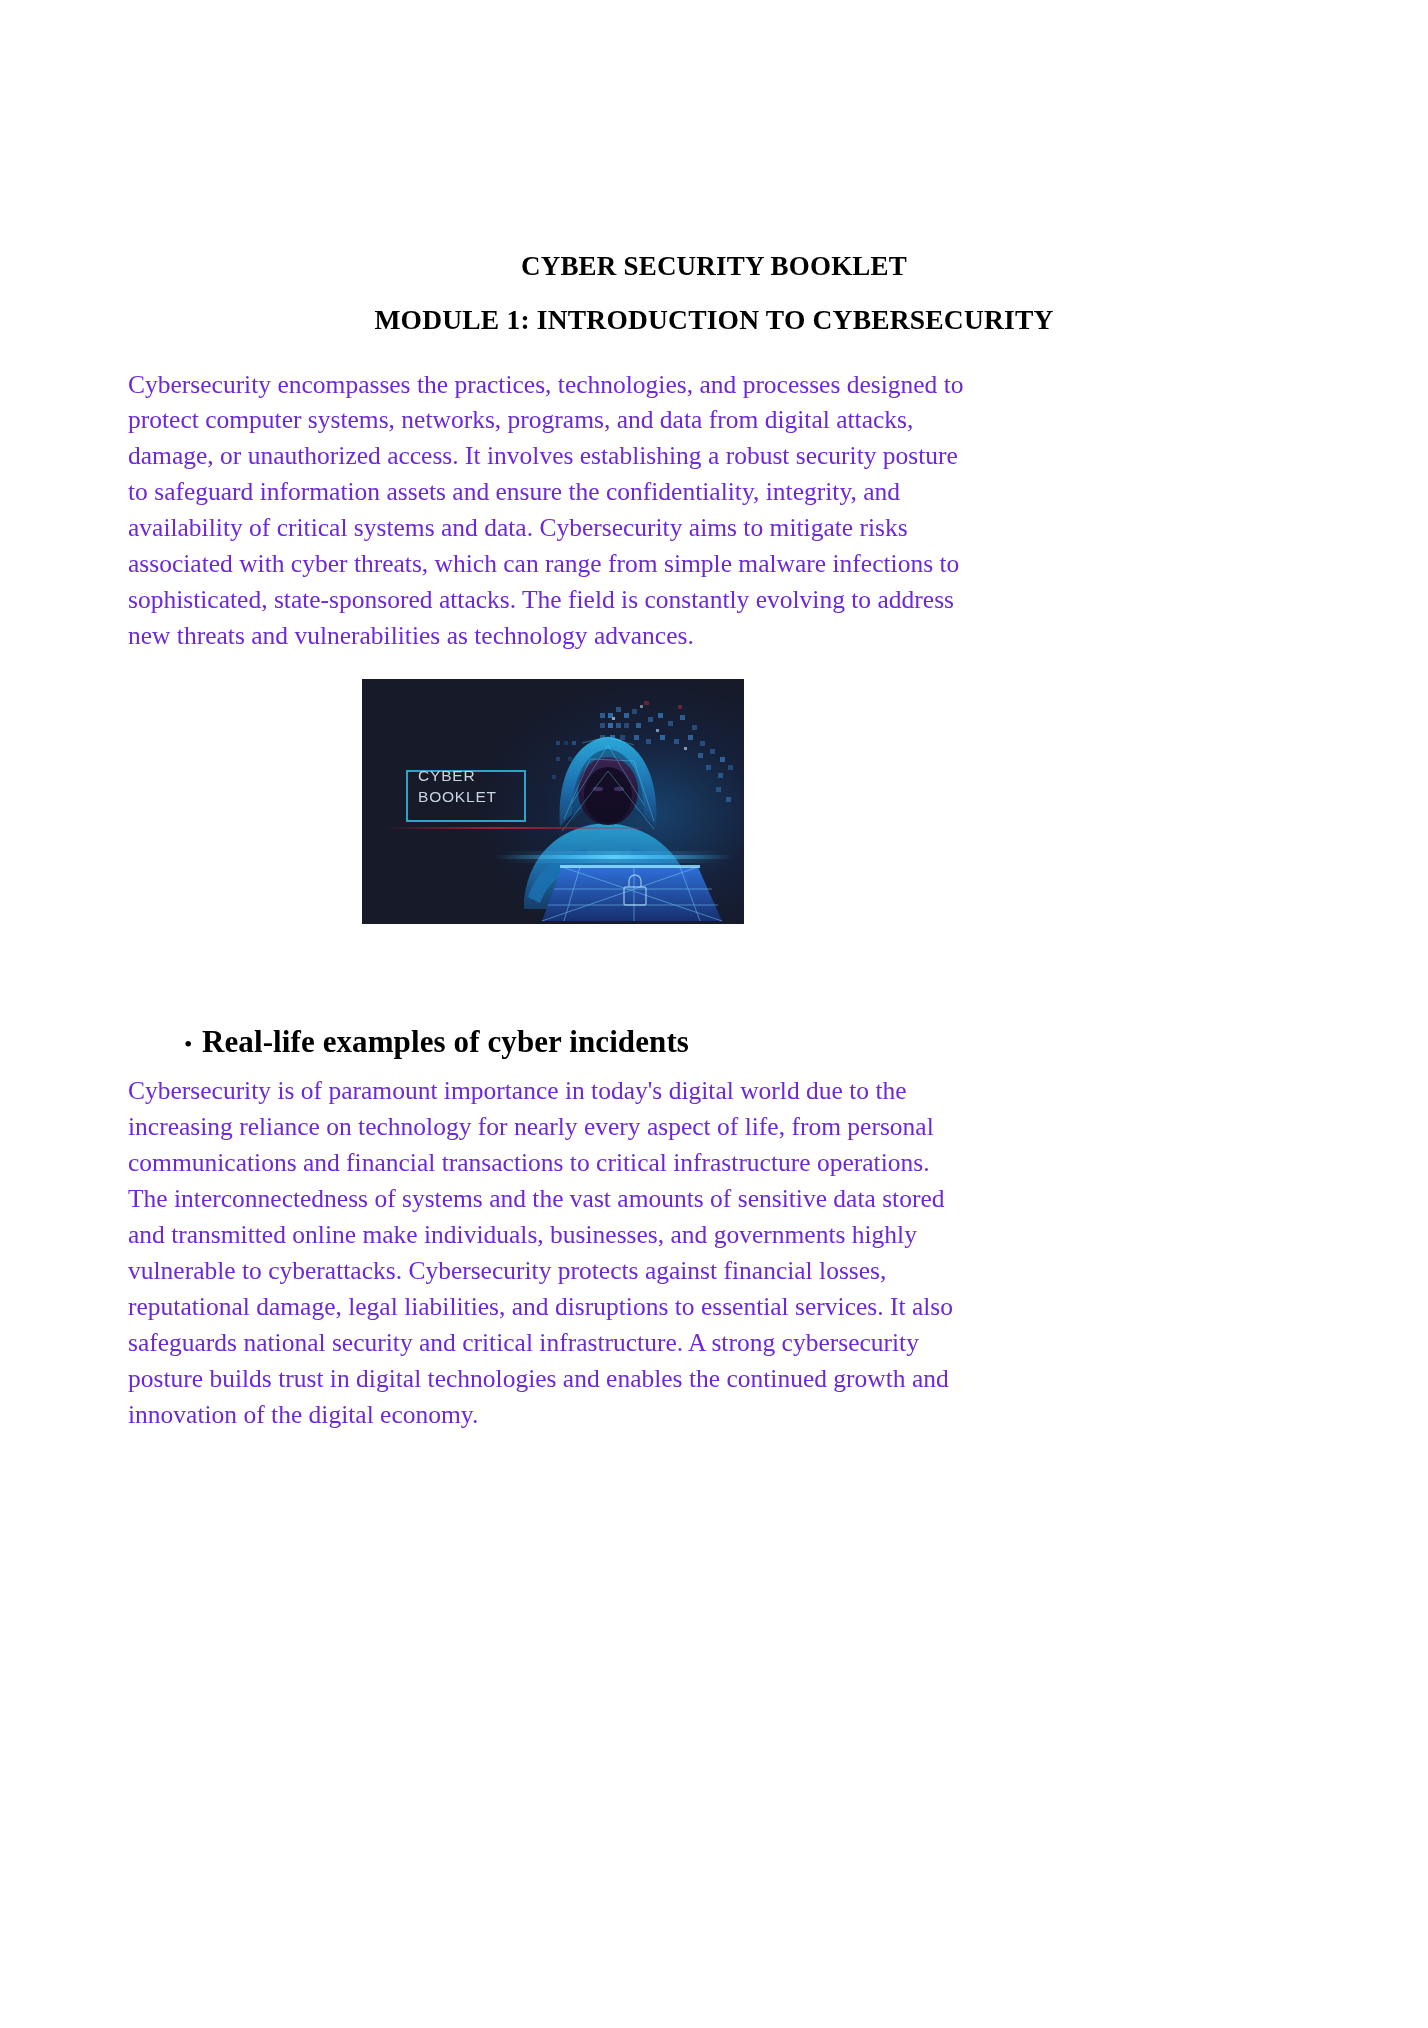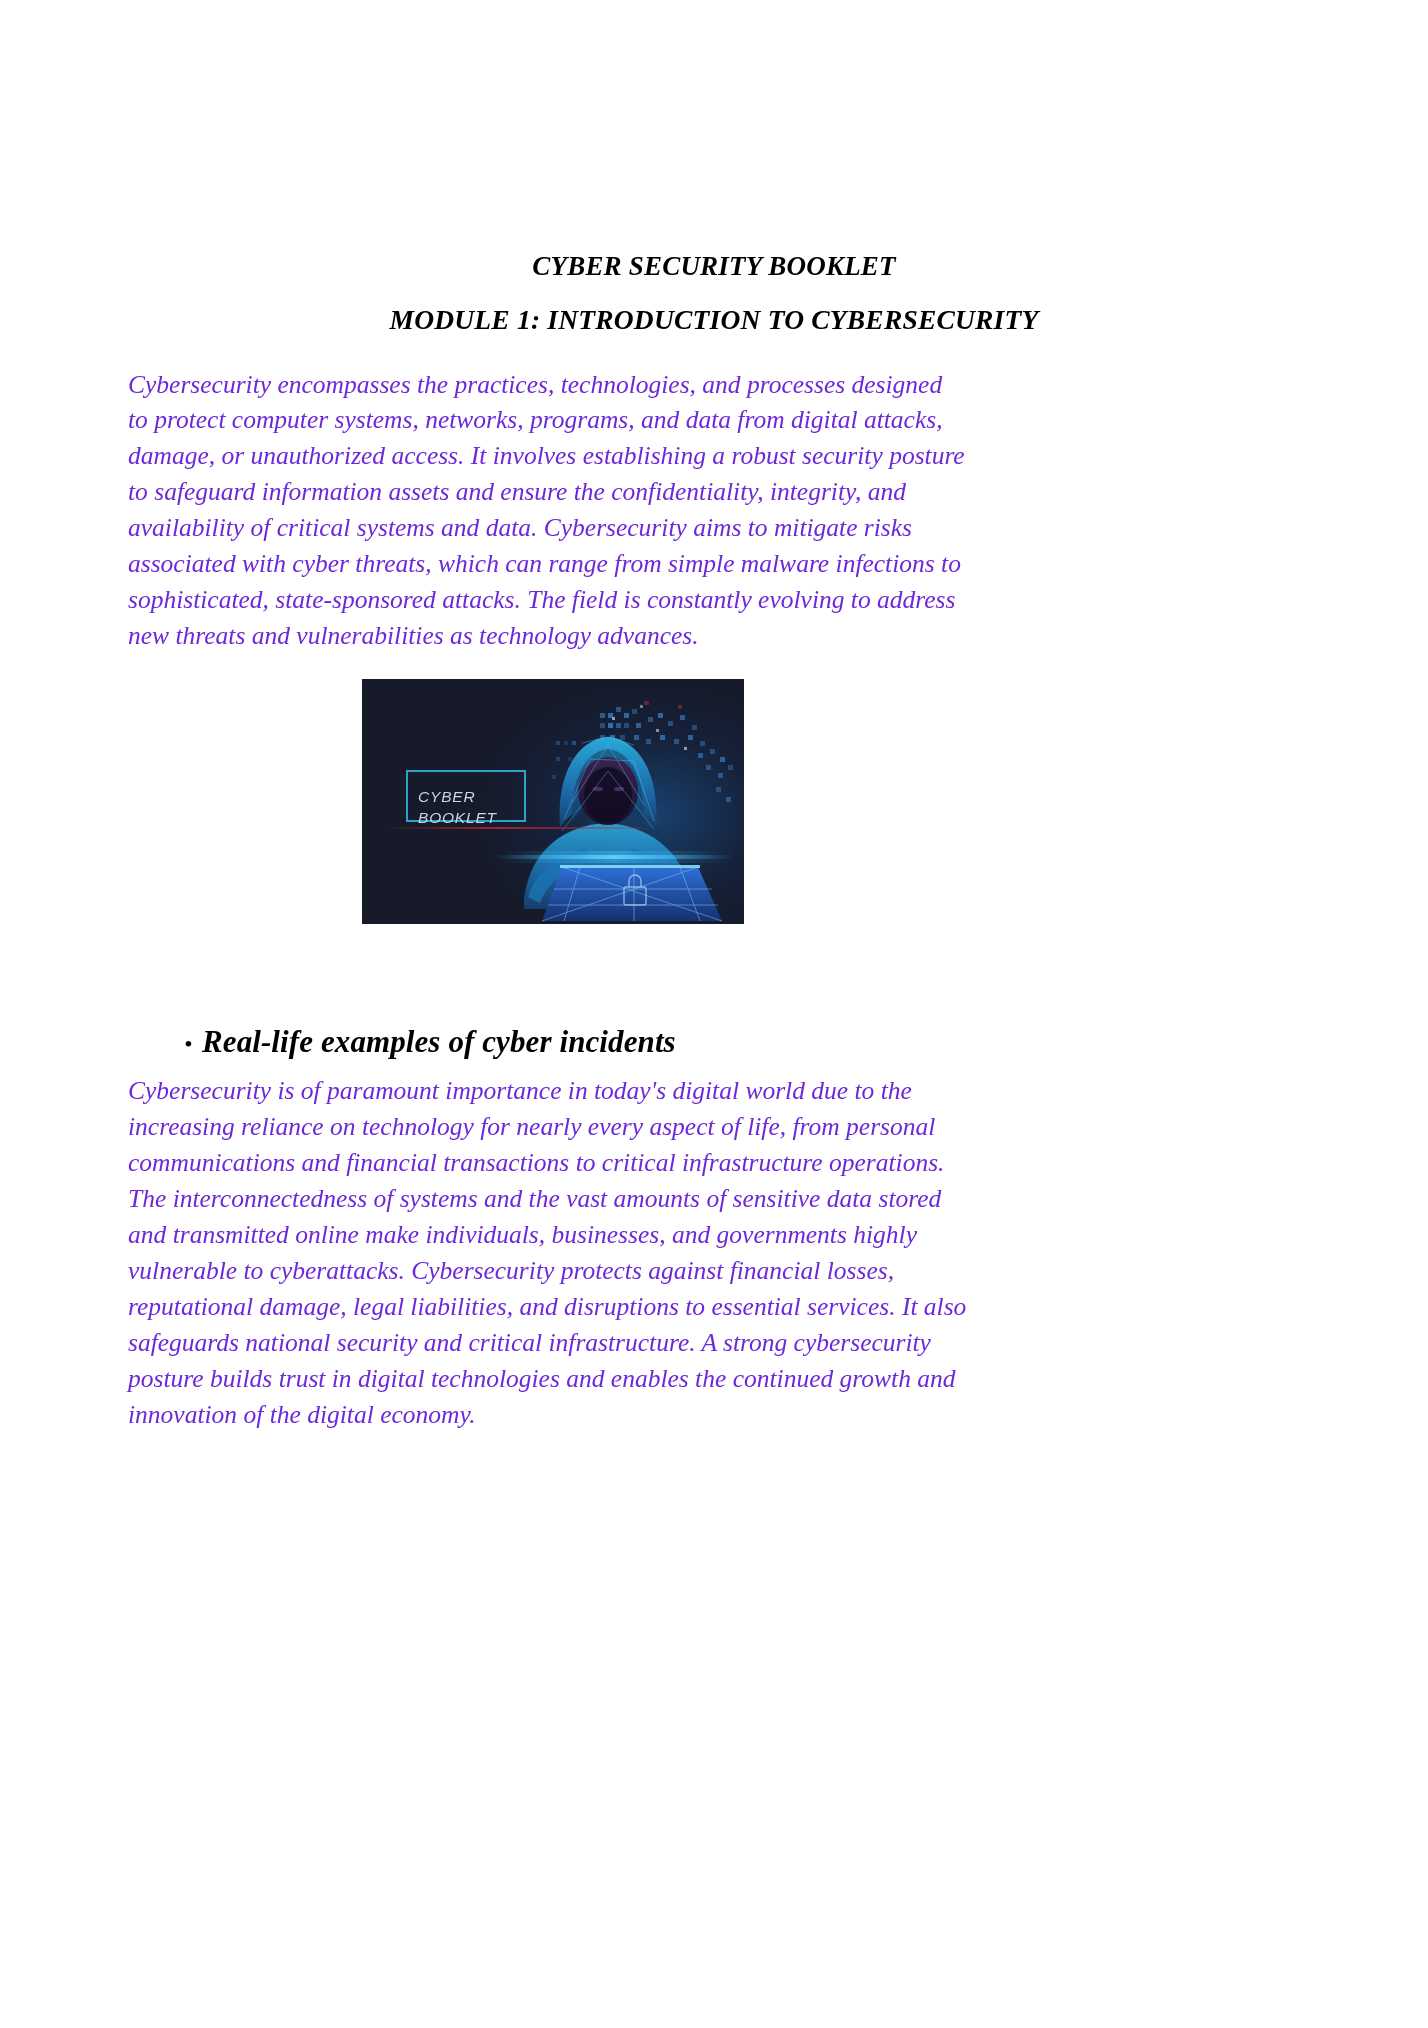--- a/index.html
+++ b/index.html
@@ -15,21 +15,20 @@
     -webkit-font-smoothing: antialiased;
   }
   .page {
     position: relative;
     width: 1428px;
     height: 2028px;
     background: #ffffff;
     box-sizing: border-box;
     padding: 0 128px;
     overflow: hidden;
-    font-style: italic;
   }
   .doc-title {
     text-align: center;
     font-weight: bold;
     font-size: 27px;
     letter-spacing: 0.2px;
     margin: 0;
     padding-top: 253px;
     line-height: 1.0;
   }
@@ -93,21 +92,21 @@
     left: 44px;
     top: 91px;
     width: 120px;
     height: 52px;
     border: 2px solid #2ea3c7;
     box-sizing: border-box;
   }
   .fig-label-text {
     position: absolute;
     left: 56px;
-    top: 108px;
+    top: 87px;
     width: 110px;
     font-family: "Liberation Sans", "DejaVu Sans", sans-serif;
     font-size: 15.5px;
     line-height: 1.32;
     letter-spacing: 0.8px;
     color: #c9d6e4;
   }
   
   .fig-matrix {
     position: absolute;

